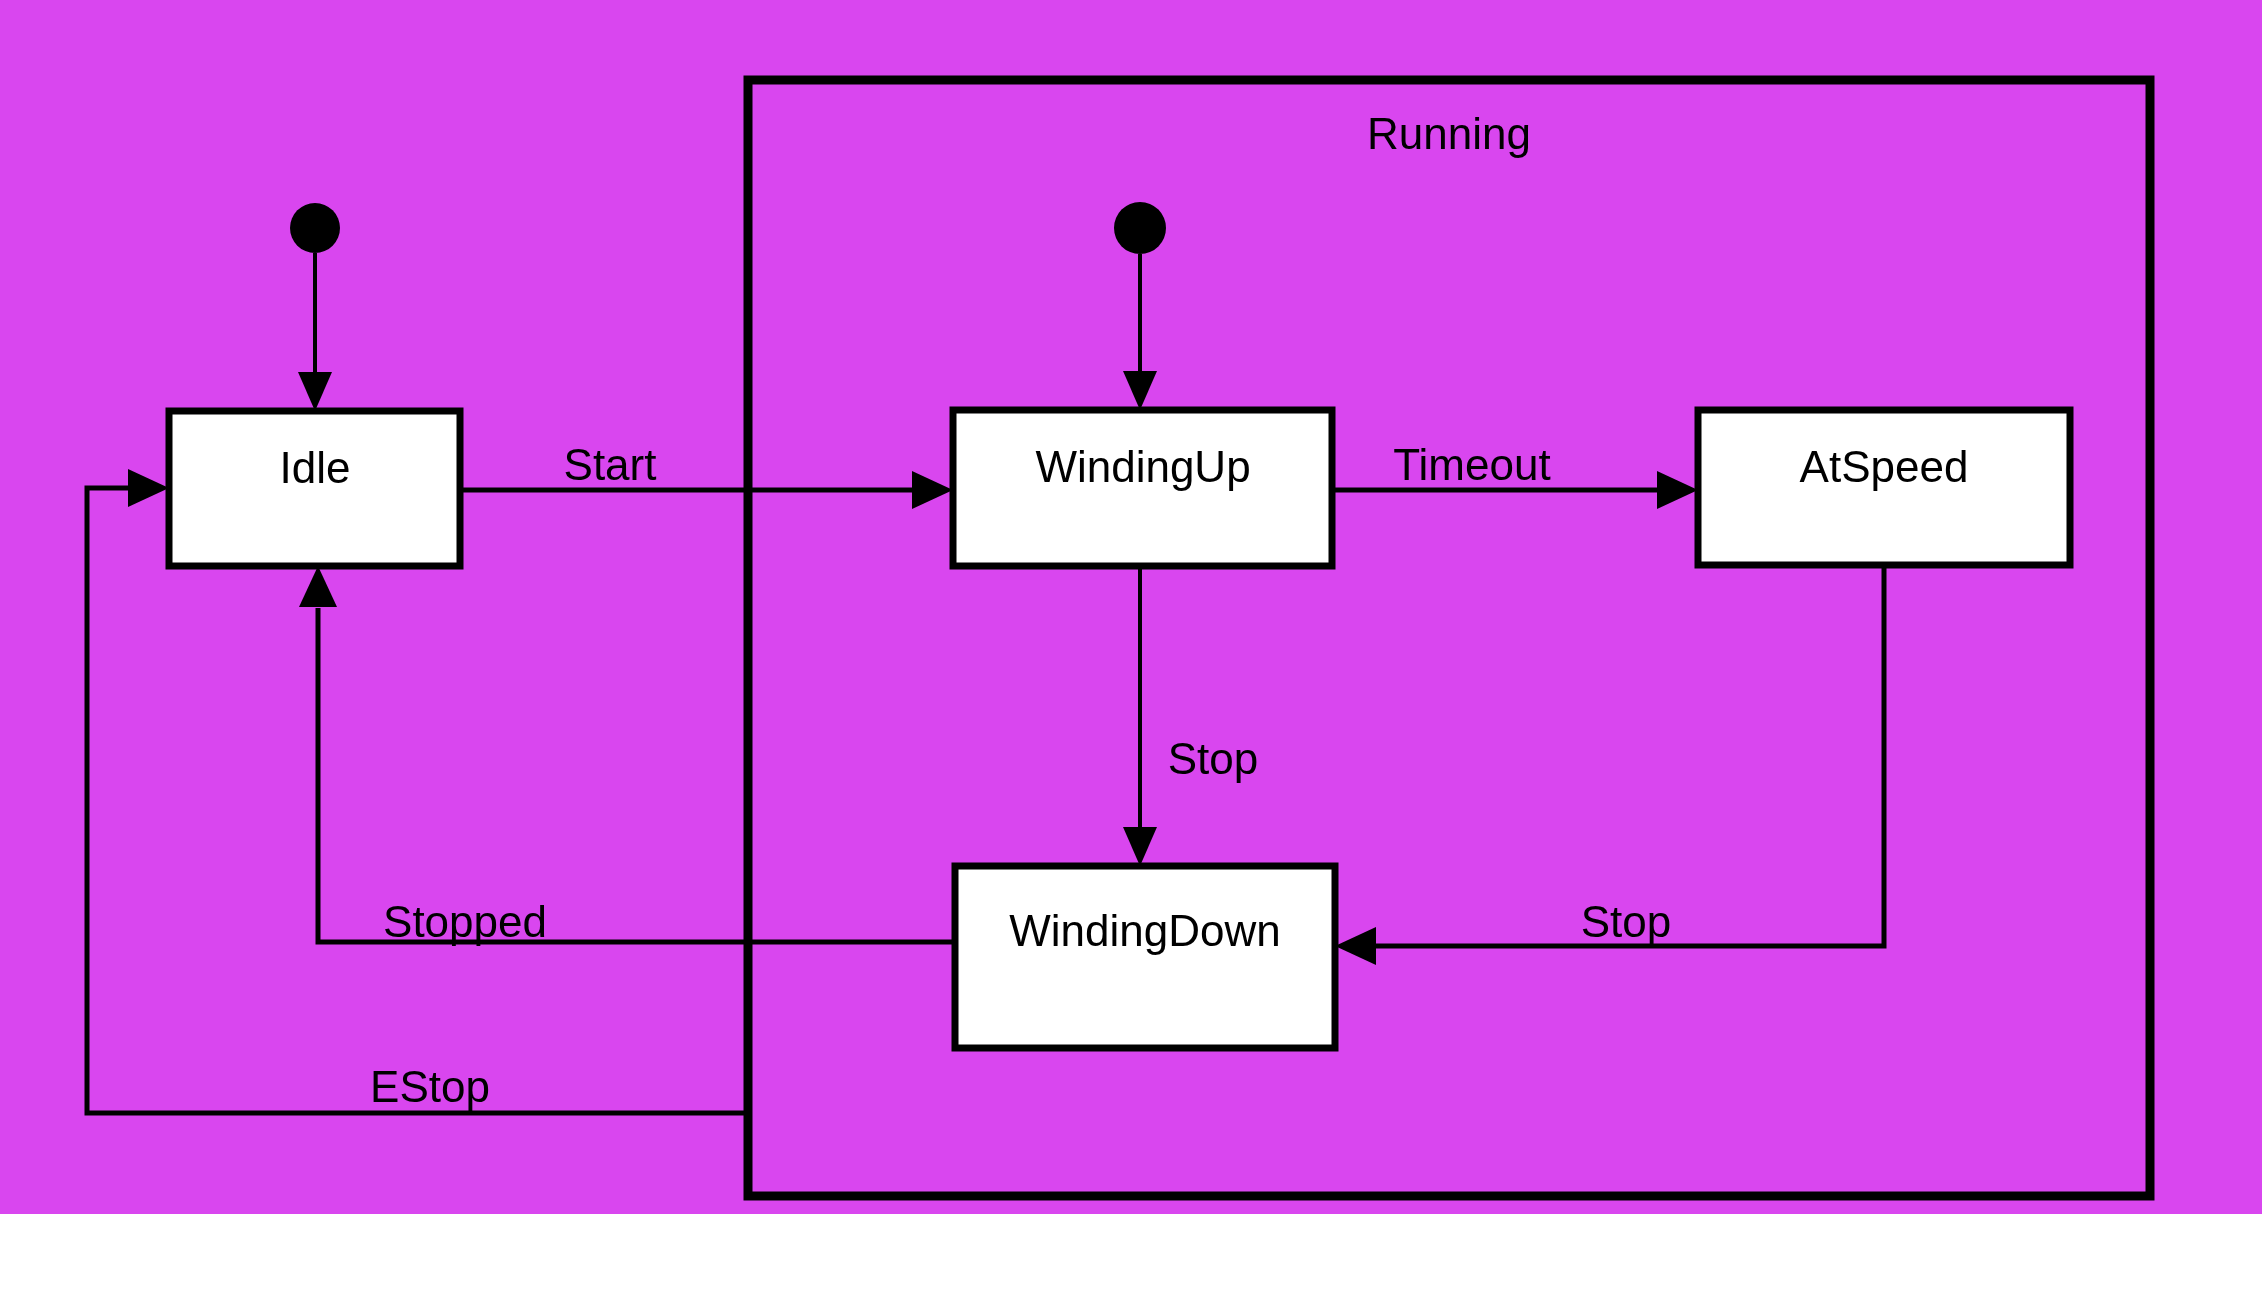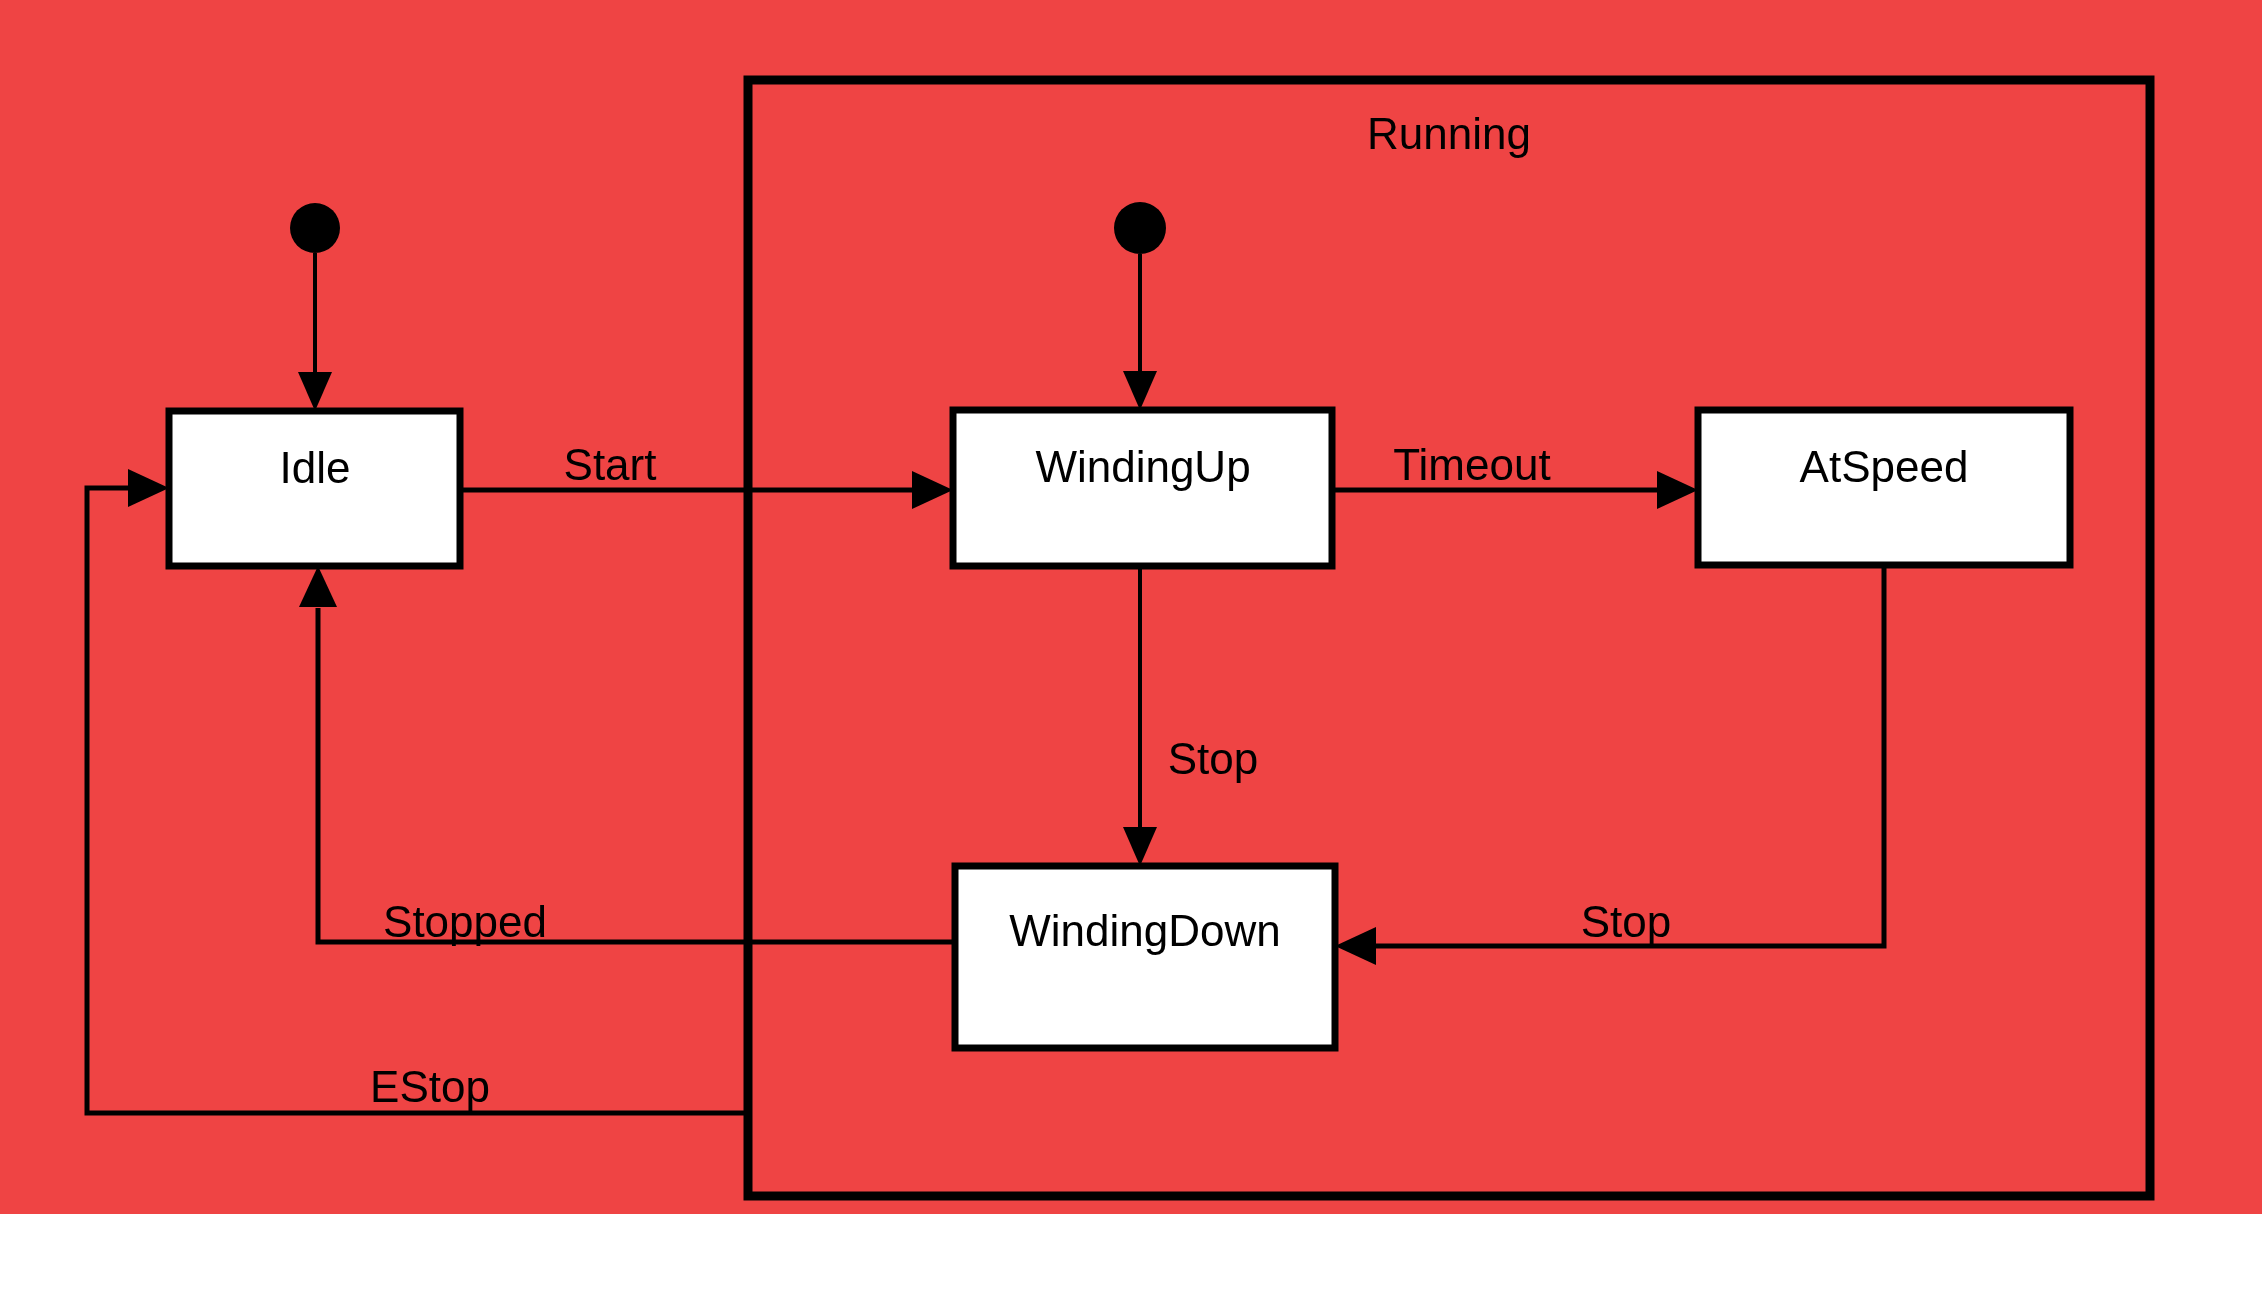--- a/index.html
+++ b/index.html
@@ -11,21 +11,21 @@
   body {
     width: 2262px;
     height: 1294px;
     font-family: "Liberation Sans", sans-serif;
     overflow: hidden;
   }
   #diagram-root {
     position: relative;
     width: 2262px;
     height: 1214px;
-    background: #ef4444;
+    background: #d946ef;
   }
   svg#diagram-svg {
     position: absolute;
     top: 0;
     left: 0;
     width: 2262px;
     height: 1294px;
     display: block;
   }
   .state-label {

